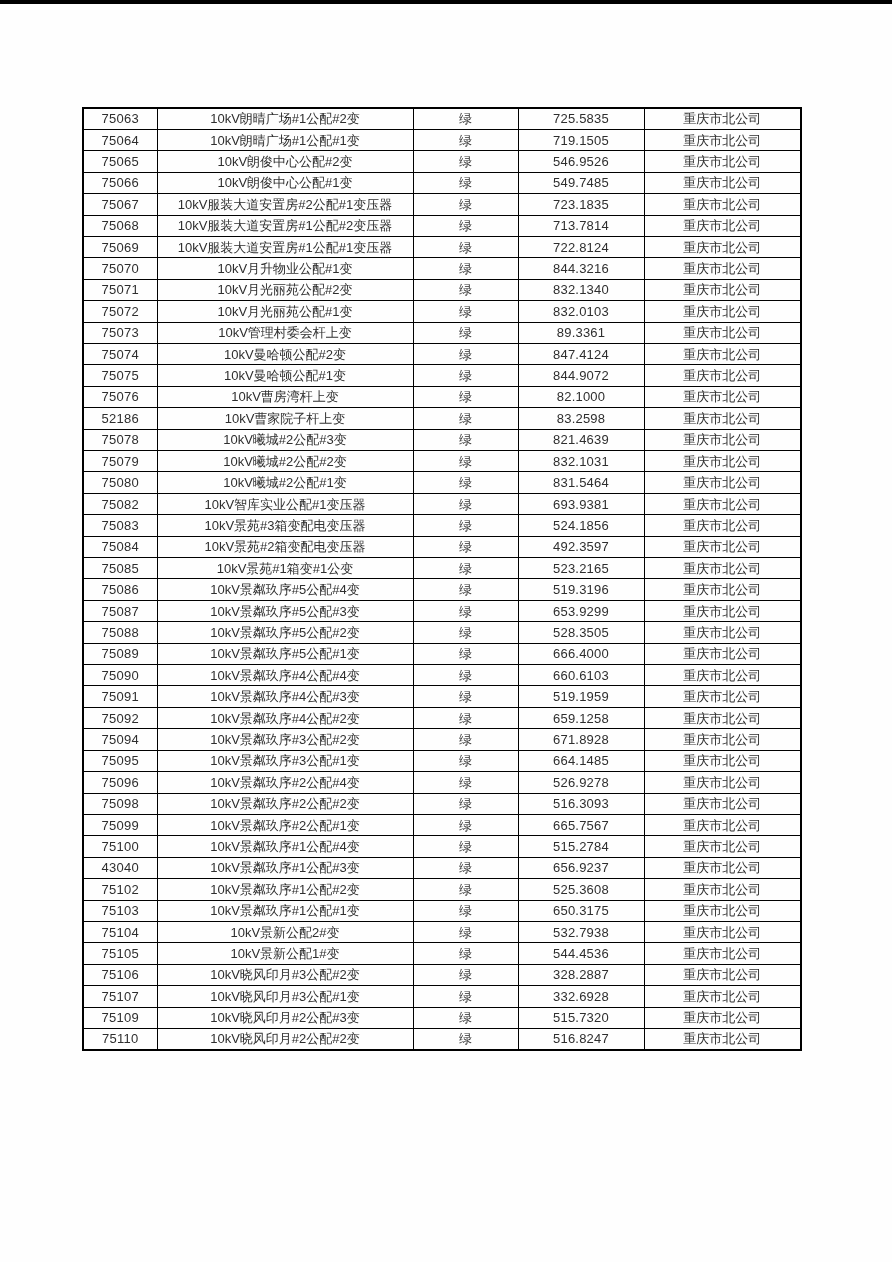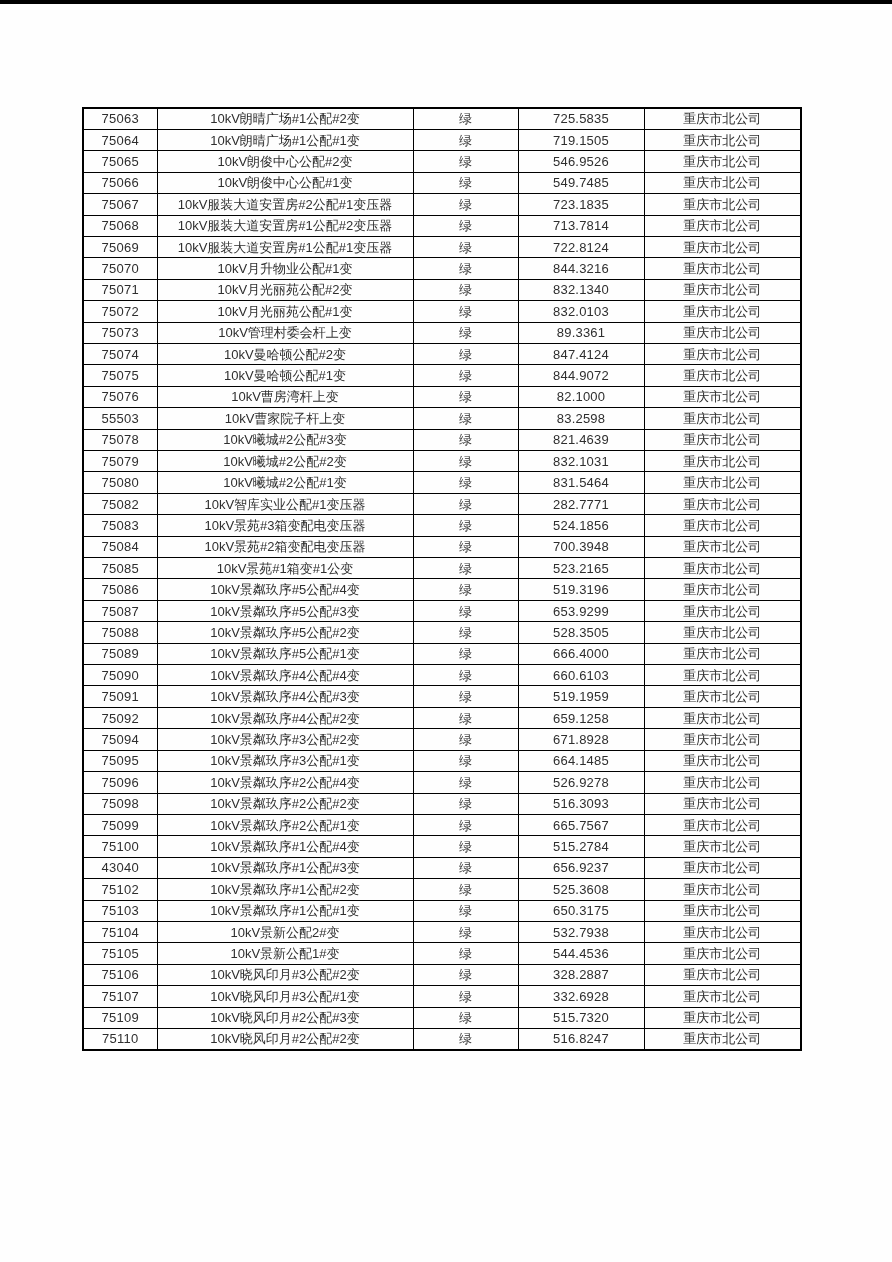--- a/index.html
+++ b/index.html
@@ -162,21 +162,21 @@
             <td class="cell-company">重庆市北公司</td>
           </tr>
           <tr>
             <td class="cell-id">75076</td>
             <td class="cell-name">10kV曹房湾杆上变</td>
             <td class="cell-status">绿</td>
             <td class="cell-value">82.1000</td>
             <td class="cell-company">重庆市北公司</td>
           </tr>
           <tr>
-            <td class="cell-id">55503</td>
+            <td class="cell-id">52186</td>
             <td class="cell-name">10kV曹家院子杆上变</td>
             <td class="cell-status">绿</td>
             <td class="cell-value">83.2598</td>
             <td class="cell-company">重庆市北公司</td>
           </tr>
           <tr>
             <td class="cell-id">75078</td>
             <td class="cell-name">10kV曦城#2公配#3变</td>
             <td class="cell-status">绿</td>
             <td class="cell-value">821.4639</td>
@@ -193,35 +193,35 @@
             <td class="cell-id">75080</td>
             <td class="cell-name">10kV曦城#2公配#1变</td>
             <td class="cell-status">绿</td>
             <td class="cell-value">831.5464</td>
             <td class="cell-company">重庆市北公司</td>
           </tr>
           <tr>
             <td class="cell-id">75082</td>
             <td class="cell-name">10kV智库实业公配#1变压器</td>
             <td class="cell-status">绿</td>
-            <td class="cell-value">282.7771</td>
+            <td class="cell-value">693.9381</td>
             <td class="cell-company">重庆市北公司</td>
           </tr>
           <tr>
             <td class="cell-id">75083</td>
             <td class="cell-name">10kV景苑#3箱变配电变压器</td>
             <td class="cell-status">绿</td>
             <td class="cell-value">524.1856</td>
             <td class="cell-company">重庆市北公司</td>
           </tr>
           <tr>
             <td class="cell-id">75084</td>
             <td class="cell-name">10kV景苑#2箱变配电变压器</td>
             <td class="cell-status">绿</td>
-            <td class="cell-value">700.3948</td>
+            <td class="cell-value">492.3597</td>
             <td class="cell-company">重庆市北公司</td>
           </tr>
           <tr>
             <td class="cell-id">75085</td>
             <td class="cell-name">10kV景苑#1箱变#1公变</td>
             <td class="cell-status">绿</td>
             <td class="cell-value">523.2165</td>
             <td class="cell-company">重庆市北公司</td>
           </tr>
           <tr>

